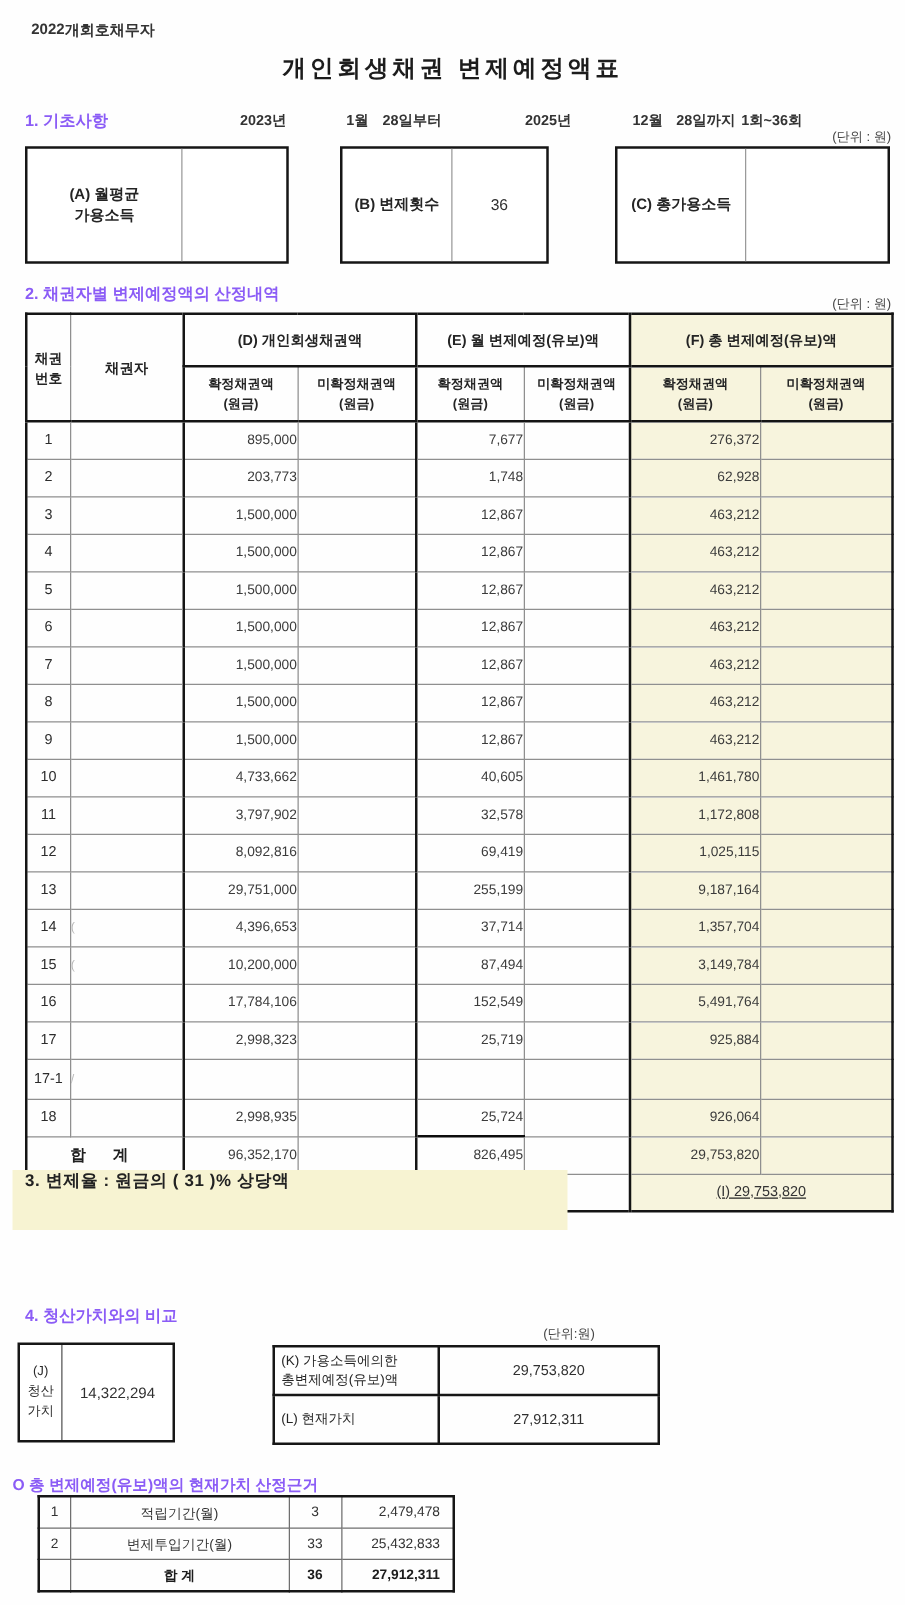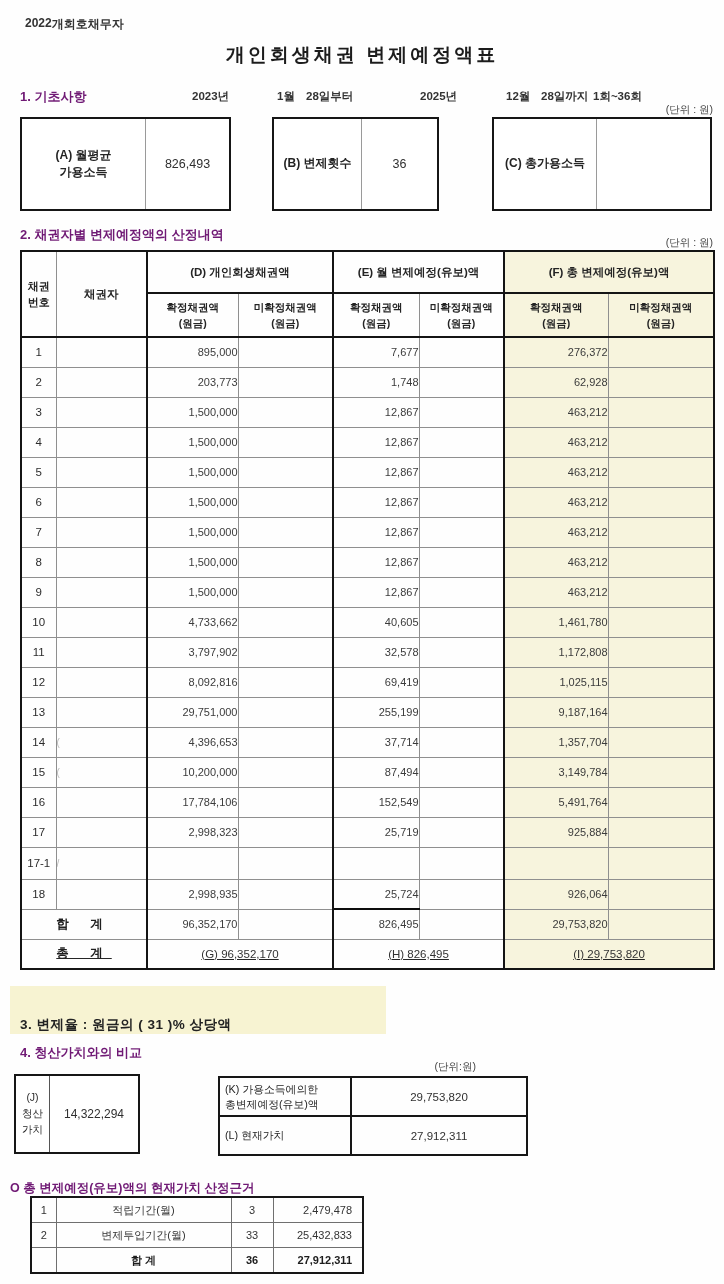--- a/index.html
+++ b/index.html
@@ -7,21 +7,21 @@
     width:724px;height:1284px;position:relative;
     background:#fefefe;color:#262626;
     font-family:"Liberation Sans","DejaVu Sans",sans-serif;
     -webkit-font-smoothing:antialiased;
   }
   .abs{position:absolute;}
   
   .case-line{left:25px;top:16px;display:flex;font-size:12px;font-weight:700;color:#333;}
   .doc-title{left:0;top:42px;width:724px;text-align:center;font-size:19px;font-weight:700;letter-spacing:3px;color:#1c1c1c;}
   
-  .sec-head{font-size:13px;font-weight:700;color:#701a75;}
+  .sec-head{font-size:13px;font-weight:700;color:#8b5cf6;}
   .unit-note{font-size:10.5px;color:#444;}
   
   .s1-line{left:20px;top:88px;width:694px;height:18px;}
   .s1-line .h{position:absolute;left:0;top:0;}
   .p-part{position:absolute;top:1px;font-size:11.5px;font-weight:600;color:#333;}
   .info-box{position:absolute;top:117px;height:90px;border:2.5px solid #161616;background:#fff;display:flex;}
   .info-box .lbl{display:flex;flex-direction:column;align-items:center;justify-content:center;font-size:12px;font-weight:600;color:#242424;line-height:1.45;border-right:1px solid #9a9a9a;}
   .info-box .val{display:flex;align-items:center;justify-content:center;font-size:12.5px;color:#303030;}
   
   table{border-collapse:collapse;table-layout:fixed;}
@@ -37,21 +37,21 @@
   .num{text-align:right;padding-right:14px;font-size:11px;color:#3b3b3b;}
   .main-table tbody tr{height:30px;}
   .main-table tbody tr.row-short{height:32px;}
   .seg-bottom{border-bottom:2.5px solid #0d0d0d;}
   .tot-label{text-align:center;font-weight:700;font-size:12.5px;letter-spacing:9px;color:#1f1f1f;padding-left:9px;}
   .row-total{height:38px;}
   .row-grand{height:40px;text-decoration:underline;}
   .gnum{text-align:center;font-size:11.5px;color:#333;}
   .hdr-lines{display:flex;flex-direction:column;align-items:center;justify-content:center;height:100%;gap:1px;}
   
-  .s3-block{left:10px;top:986px;width:376px;height:48px;background:#f7f3d2;display:flex;align-items:flex-end;padding-left:10px;box-sizing:border-box;}
+  .s3-block{left:10px;top:936px;width:444px;height:48px;background:#f7f3d2;display:flex;align-items:flex-start;padding-left:10px;box-sizing:border-box;}
   .s3-block span{font-size:13.5px;font-weight:700;color:#222;letter-spacing:0.5px;}
   
   .j-box{left:14px;top:1074px;width:122px;height:76px;border:2.5px solid #161616;display:flex;background:#fff;}
   .j-box .lbl{width:33px;border-right:1.5px solid #555;display:flex;flex-direction:column;align-items:center;justify-content:center;font-size:10.5px;line-height:1.5;color:#2a2a2a;}
   .j-box .val{flex:1;display:flex;align-items:center;justify-content:center;font-size:12px;color:#303030;}
   .kl-table{position:absolute;left:218px;top:1076px;width:310px;border:2.5px solid #161616;}
   .kl-table td{border:2px solid #161616;height:35px;}
   .kl-table .klbl{width:124px;padding-left:5px;font-size:10.8px;line-height:1.35;color:#242424;}
   .kl-table .kval{text-align:center;font-size:11.5px;color:#303030;}
   
@@ -82,21 +82,20 @@
   <span class="p-part" style="left:521px">28일까지</span>
   <span class="p-part" style="left:573px">1회~36회</span>
 </div>
 <div class="abs unit-note" style="left:20px;top:103px;width:693px;text-align:right;">(단위 : 원)</div>
 
 <div class="info-box" style="left:20px;width:207px;">
   <div class="lbl" style="width:123px;">
     <span>(A) 월평균</span>
     <span>가용소득</span>
   </div>
-  <div class="val" style="flex:1;">826,493</div>
 </div>
 <div class="info-box" style="left:272px;width:163px;">
   <div class="lbl" style="width:87px;">
     <span>(B) 변제횟수</span>
   </div>
   <div class="val" style="flex:1;">36</div>
 </div>
 <div class="info-box" style="left:492px;width:216px;">
   <div class="lbl" style="width:102px;">
     <span>(C) 총가용소득</span>

